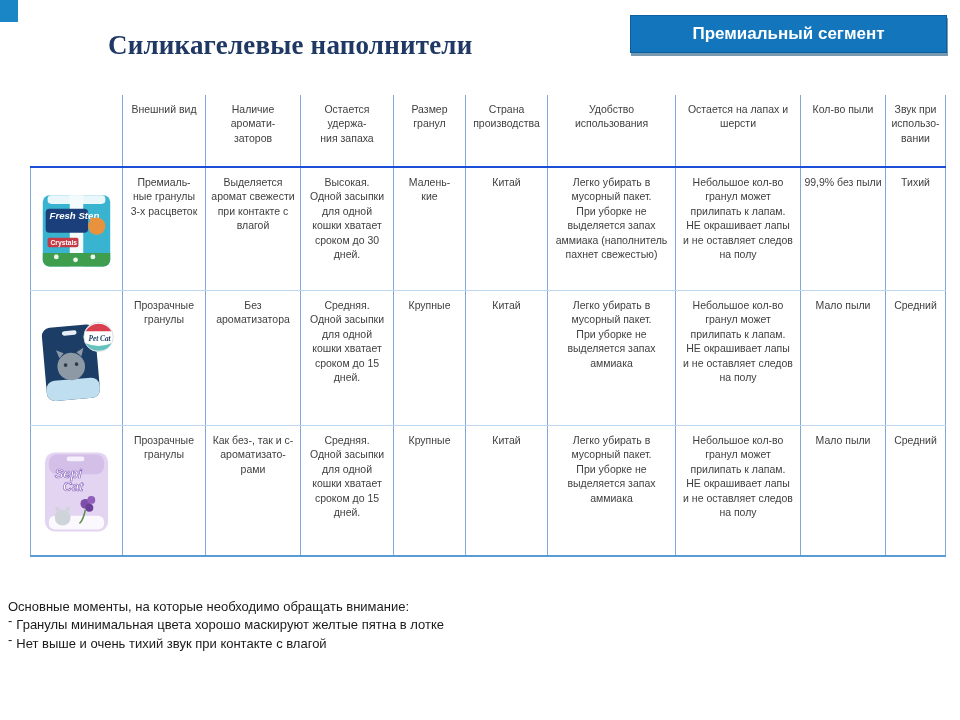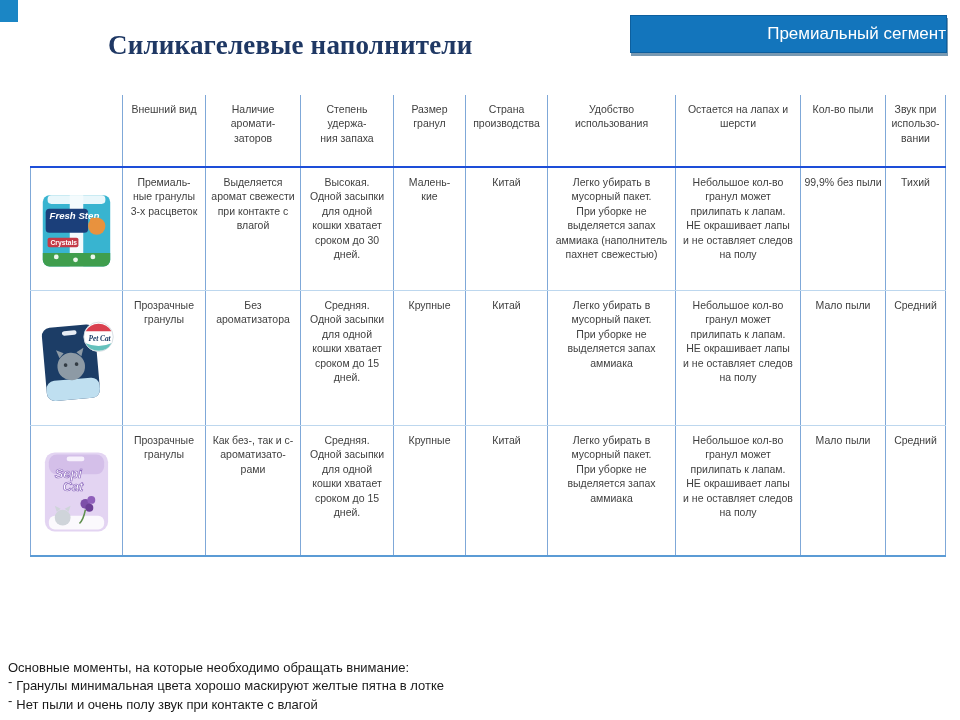--- a/index.html
+++ b/index.html
@@ -8,22 +8,22 @@
     font-family:"Liberation Sans", sans-serif; overflow:hidden;
   }
   .corner-square { position:absolute; left:0; top:0; width:18px; height:22px; }
   .page-title {
     position:absolute; left:108px; top:12px;
     font-family:"Liberation Serif", serif; font-weight:700; font-size:27px;
     color:#1F3864; letter-spacing:0.2px;
   }
   .segment-badge {
     position:absolute; left:630px; top:15px; width:315px; height:36px;
-    display:flex; align-items:center; justify-content:flex-end;
-    color:#ffffff; font-weight:400; font-size:17px;
+    display:flex; align-items:center; justify-content:center;
+    color:#ffffff; font-weight:700; font-size:17px;
     box-shadow:1px 3px 0 rgba(10,70,115,0.55);
   }
   .cmp-table {
     position:absolute; left:30px; top:95px; width:915px;
     border-collapse:collapse; table-layout:fixed;
   }
   .cmp-table th, .cmp-table td {
     vertical-align:top; padding:7px 3px 4px;
     font-size:10.5px; font-weight:400; line-height:1.38;
     color:#3f3f3f; text-align:center; white-space:pre-line;
@@ -32,21 +32,21 @@
   .cmp-table th:last-child, .cmp-table td:last-child { border-right:1px solid #7FA8D8; }
   .cmp-table thead th { border-bottom:2px solid #1d4ed8; height:60px; }
   .cmp-table thead th.img-col { border-left:none; }
   .cmp-table tbody td { border-bottom:1px solid #BDD7EE; }
   .cmp-table tbody tr:last-child td { border-bottom:2px solid #5B9BD5; }
   .cmp-table tbody td.img-cell { padding:4px 6px; }
   .row-1 td { height:87px; }
   .row-2 td { height:99px; }
   .row-3 td { height:92px; }
   .img-wrap { display:flex; align-items:flex-start; justify-content:center; }
-  .notes { position:absolute; left:8px; top:660px; width:948px; color:#1a1a1a; }
+  .notes { position:absolute; left:8px; top:599px; width:948px; color:#1a1a1a; }
   .notes-intro { font-size:13px; margin:0 0 3px 0; }
   .note-line { font-size:13px; margin:0 0 4px 0; white-space:nowrap; }
   .note-line.bold { font-weight:700; }
   .bullet-dash { display:inline-block; transform:translateY(-4px); margin-right:4px; }
 </style>
 </head>
 <body>
 
 <div class="slide">
 
@@ -71,21 +71,21 @@
         <col style="width:85px">
         <col style="width:60px">
     </colgroup>
     <thead>
       <tr>
         <th class="img-col"></th>
         <th>Внешний вид</th>
         <th>Наличие
 аромати-
 заторов</th>
-        <th>Степень
+        <th>Остается
 удержа-
 ния запаха</th>
         <th>Размер
 гранул</th>
         <th>Страна
 производства</th>
         <th>Удобство
 использования</th>
         <th>Остается на лапах и
 шерсти</th>
@@ -240,16 +240,16 @@
 на полу</td>
         <td>Мало пыли</td>
         <td>Средний</td>
       </tr>
     </tbody>
   </table>
 
   <div class="notes">
     <p class="notes-intro">Основные моменты, на которые необходимо обращать внимание:</p>
     <p class="note-line"><span class="bullet-dash">-</span><span>Гранулы минимальная цвета хорошо маскируют желтые пятна в лотке</span></p>
-    <p class="note-line"><span class="bullet-dash">-</span><span>Нет пыли и очень полу звук при контакте с влагой</span></p>
+    <p class="note-line"><span class="bullet-dash">-</span><span>Нет выше и очень тихий звук при контакте с влагой</span></p>
   </div>
 
 </div>
 
 </body></html>

